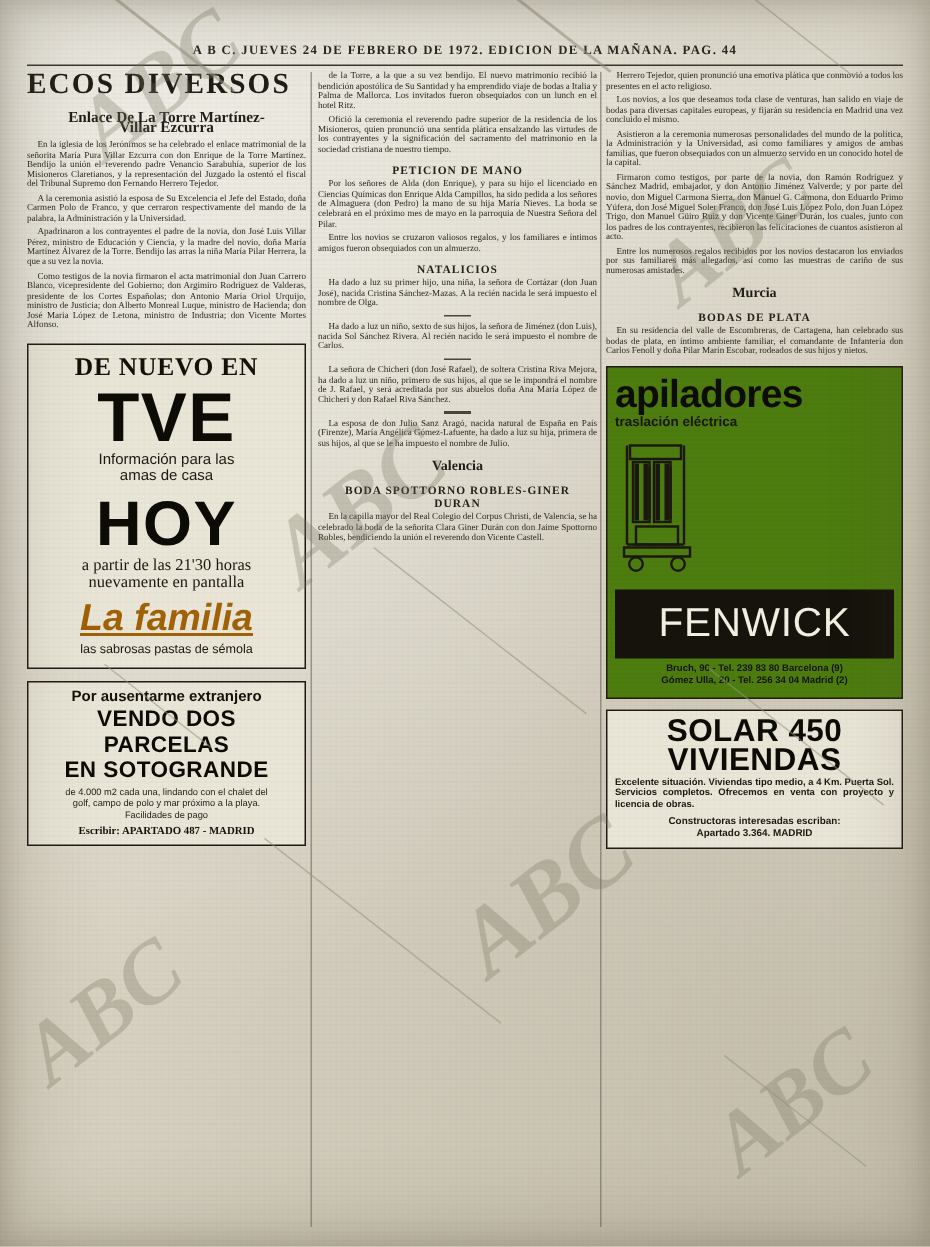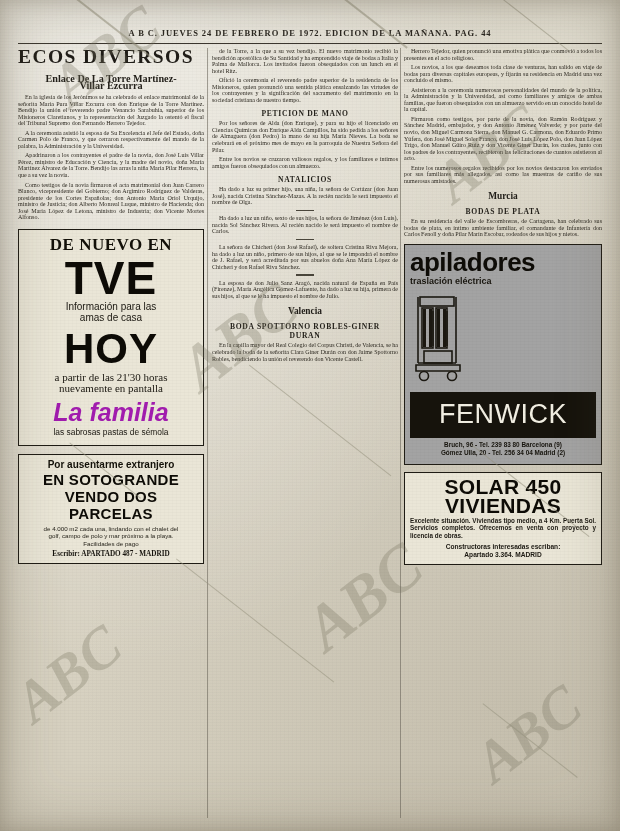--- a/index.html
+++ b/index.html
@@ -86,31 +86,31 @@
     word-spacing:-0.2px;
   }
   .dash{width:18px;height:1.4px;background:#4a463b;margin:4px auto;}
 
   .tve-box{margin-top:8px;padding:6px 4px 8px;text-align:center;background:#eae6d7;border:1.8px solid #1e1b14;}
   .tve-l1{font-family:Liberation Serif, serif;font-weight:700;font-size:17px;letter-spacing:.5px;color:#131109;line-height:18px;}
   .tve-l2{font-family:"Liberation Sans",sans-serif;font-weight:700;font-size:46px;letter-spacing:1px;color:#0d0b06;line-height:44px;margin:2px 0 1px;}
   .tve-l3{font-family:"Liberation Sans",sans-serif;font-size:10px;color:#1b1811;line-height:11.5px;}
   .tve-hoy{font-family:"Liberation Sans",sans-serif;font-weight:700;font-size:42px;letter-spacing:1px;color:#0d0b06;line-height:42px;margin:4px 0 2px;}
   .tve-l4{font-family:Liberation Serif, serif;font-size:11px;color:#1b1811;line-height:11px;}
-  .tve-fam{font-family:"Liberation Sans",sans-serif;font-weight:700;font-style:italic;font-size:25px;color:#a21caf;line-height:27px;margin:5px 0 1px;letter-spacing:0px;}
+  .tve-fam{font-family:"Liberation Sans",sans-serif;font-weight:700;font-style:italic;font-size:25px;color:#a16207;line-height:27px;margin:5px 0 1px;letter-spacing:0px;text-decoration:underline;}
   .tve-l5{font-family:"Liberation Sans",sans-serif;font-size:8.4px;color:#1b1811;line-height:10px;}
 
   .parc{margin-top:8px;border:1.8px solid #1e1b14;background:#eae6d7;text-align:center;padding:4px 20px 5px;}
   .parc-l1{font-family:"Liberation Sans",sans-serif;font-weight:700;font-size:10px;color:#131109;line-height:12px;}
   .parc-l2{font-family:"Liberation Sans",sans-serif;font-weight:700;font-size:15px;color:#0d0b06;line-height:17px;letter-spacing:.3px;}
   .parc-l3{font-family:"Liberation Serif",serif;font-weight:700;font-size:10px;color:#16130d;line-height:13px;margin-top:1px;}
   .parc-l4{font-family:"Liberation Sans",sans-serif;font-size:6.2px;color:#201d15;line-height:7.4px;text-align:center;margin-top:3px;}
   .parc-l5{font-family:"Liberation Serif",serif;font-weight:700;font-size:7.2px;color:#16130d;margin-top:3px;}
 
-  .apil{margin-top:6px;background:#a3a3a3;border:1.6px solid #201d15;padding:4px 5px 6px;}
+  .apil{margin-top:6px;background:#4d7c0f;border:1.6px solid #201d15;padding:4px 5px 6px;}
   .apil-t{font-family:"Liberation Sans",sans-serif;font-weight:700;font-size:26px;color:#0e0c07;line-height:26px;letter-spacing:-.5px;}
   .apil-s{font-family:"Liberation Sans",sans-serif;font-weight:700;font-size:9px;color:#1a1710;line-height:11px;margin:1px 0 4px;}
   .apil-row{display:flex;gap:7px;align-items:flex-start;}
   .apil-txt{font-family:"Liberation Sans",sans-serif;font-size:7.4px;line-height:9.6px;color:#1c1912;}
   .apil-txt p{margin:0 0 6px;}
   .fenwick{background:#16130c;color:#f2efe3;text-align:center;margin-top:5px;padding:7px 0 8px;}
   .fenwick span{font-family:"Liberation Sans",sans-serif;font-weight:400;font-size:27px;letter-spacing:.5px;}
   .fen-addr{font-family:"Liberation Sans",sans-serif;font-weight:700;font-size:6.4px;line-height:8.4px;color:#17140d;text-align:center;margin-top:3px;}
 
   .solar{margin-top:7px;border:1.8px solid #1e1b14;background:#eae6d7;padding:4px 5px 5px;text-align:center;}
@@ -150,22 +150,22 @@
       <div class="tve-l3">amas de casa</div>
       <div class="tve-hoy">HOY</div>
       <div class="tve-l4">a partir de las 21'30 horas</div>
       <div class="tve-l4">nuevamente en pantalla</div>
       <div class="tve-fam">La familia</div>
       <div class="tve-l5">las sabrosas pastas de sémola</div>
     </div>
 
     <div class="parc">
       <div class="parc-l1">Por ausentarme extranjero</div>
+      <div class="parc-l2">VENDO DOS PARCELAS</div>
       <div class="parc-l2">EN SOTOGRANDE</div>
-      <div class="parc-l2">VENDO DOS PARCELAS</div>
       <div class="parc-l4">de 4.000 m2 cada una, lindando con el chalet del golf, campo de polo y mar próximo a la playa. Facilidades de pago</div>
       <div class="parc-l5">Escribir: APARTADO 487 - MADRID</div>
     </div>
   </div>
 
   <div class="col colM">
     <p class="body">de la Torre, a la que a su vez bendijo. El nuevo matrimonio recibió la bendición apostólica de Su Santidad y ha emprendido viaje de bodas a Italia y Palma de Mallorca. Los invitados fueron obsequiados con un lunch en el hotel Ritz.</p>
     <p class="body">Ofició la ceremonia el reverendo padre superior de la residencia de los Misioneros, quien pronunció una sentida plática ensalzando las virtudes de los contrayentes y la significación del sacramento del matrimonio en la sociedad cristiana de nuestro tiempo.</p>
 
     <div class="secthead">PETICION DE MANO</div>

